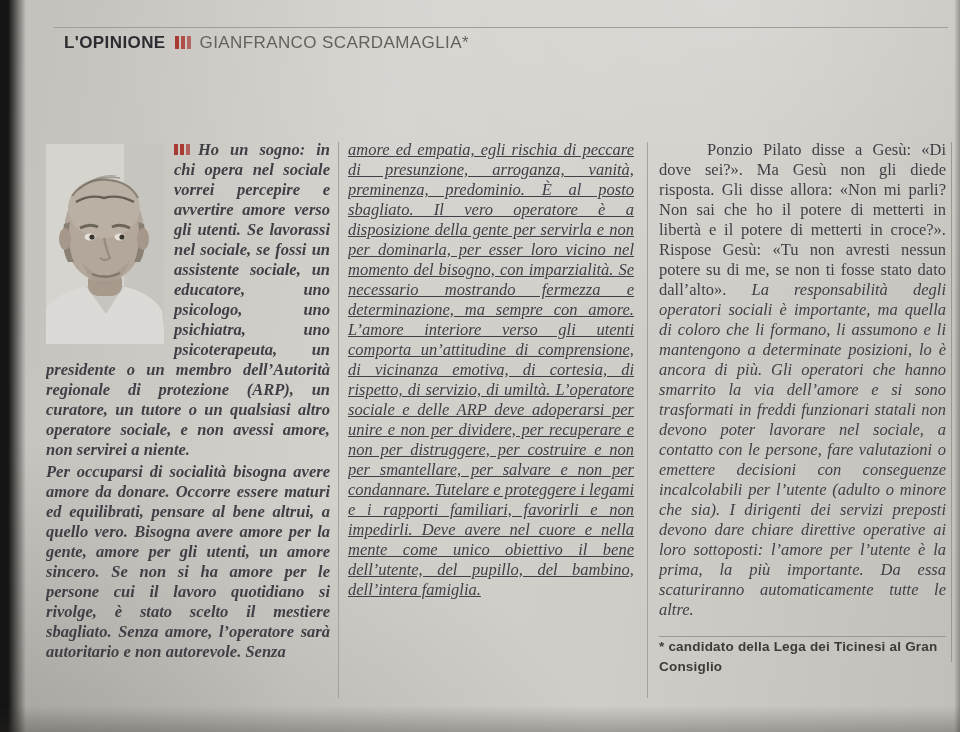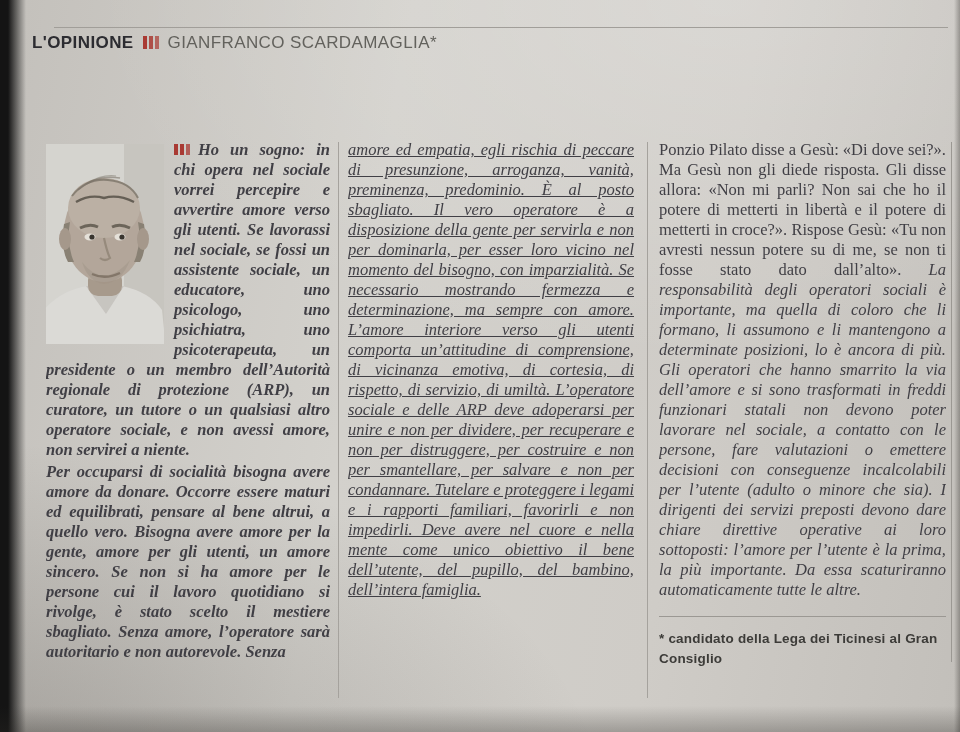--- a/index.html
+++ b/index.html
@@ -14,21 +14,21 @@
   
   .edge-left{position:absolute;left:0;top:0;bottom:0;width:26px;pointer-events:none;
         background:linear-gradient(to right,#141414 0%,#141414 8px,rgba(20,20,20,0) 100%);}
   .edge-bottom{position:absolute;left:0;right:0;bottom:0;height:26px;pointer-events:none;
         background:linear-gradient(to top,rgba(45,42,38,0.30),rgba(45,42,38,0));}
   .edge-right{position:absolute;right:0;top:0;bottom:0;width:6px;pointer-events:none;
         background:linear-gradient(to left,rgba(45,42,38,0.35),rgba(45,42,38,0));}
   .topline{position:absolute;left:54px;right:12px;top:27px;height:1px;background:#a19e99;}
 
   
-  .kicker{position:absolute;left:32px;top:33px;font-family:"Liberation Sans",sans-serif;
+  .kicker{position:absolute;left:64px;top:33px;font-family:"Liberation Sans",sans-serif;
           font-size:17px;letter-spacing:0.4px;white-space:nowrap;}
   .kicker .section{font-weight:bold;color:#2c2c31;}
   .kicker .author{font-weight:normal;color:#63625d;}
   .bars{display:inline-block;margin:0 7px 0 9px;vertical-align:-1px;}
   .bars i{display:inline-block;width:4px;height:13px;background:#a93a33;margin-right:2px;}
   .bars i:nth-child(2){opacity:.85;}
   .bars i:nth-child(3){opacity:.7;}
 
   
   .headline{position:absolute;left:44px;top:66px;width:880px;margin:0;
@@ -46,30 +46,30 @@
   .col3{left:659px;width:287px;}
   .vrule{position:absolute;top:142px;width:1px;height:556px;background:#a5a29d;}
   .vr1{left:338px;}
   .vr2{left:647px;}
   .vr3{left:951px;height:520px;background:#9b9893;}
 
   .leadbars{display:inline-block;margin-right:6px;}
   .leadbars i{display:inline-block;width:4px;height:11px;background:#a93a33;margin-right:2px;}
   .leadbars i:nth-child(3){opacity:.75;}
 
-  .roman{font-style:normal;}
+  .roman{font-style:normal;margin-left:48px;}
 
   
   .photo{float:left;width:118px;height:200px;margin:4px 10px 2px 0;position:relative;
          background:linear-gradient(160deg,#e6e5e2 0%,#d8d6d2 45%,#c3c0bb 100%);
          box-shadow:0 0 0 1px rgba(120,116,110,0.35) inset;}
   .photo svg{display:block;width:100%;height:100%;}
 
   
-  .footnote{margin-top:16px;border-top:1px solid #9b9893;padding-top:12px;
+  .footnote{margin-top:16px;border-top:1px solid #9b9893;padding-top:0;
             font-family:"Liberation Sans",sans-serif;font-style:normal;
             font-size:13.5px;font-weight:bold;color:#3c3b38;text-align:left;
             letter-spacing:0.2px;}
 </style>
 </head>
 <body>
 
 <div class="page">
   <div class="topline"></div>
 

